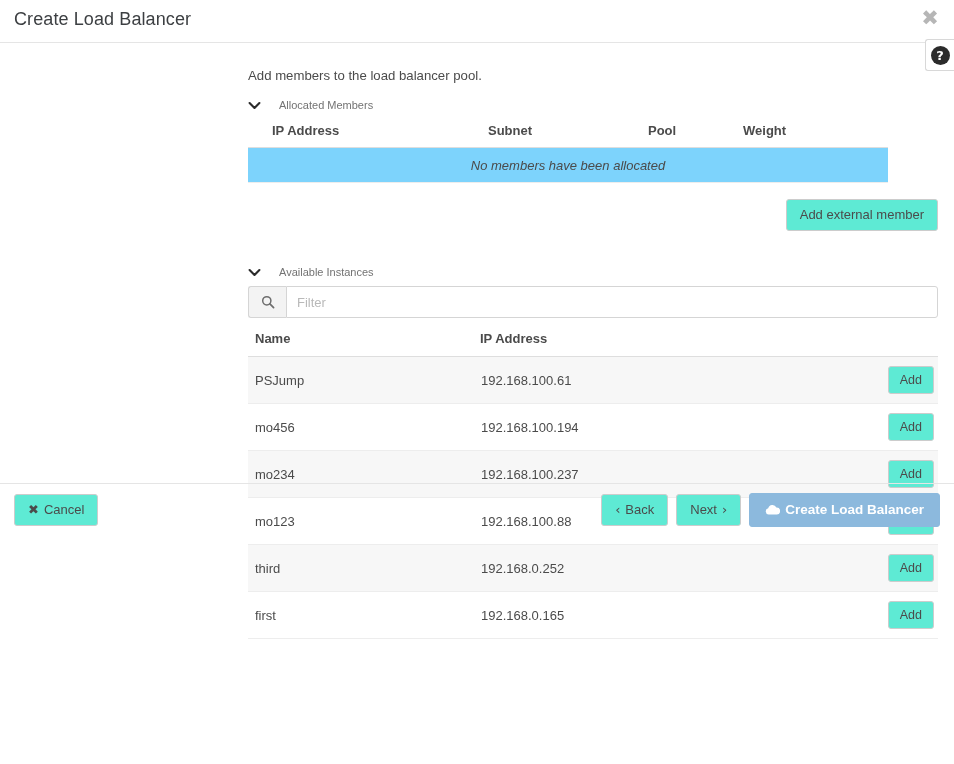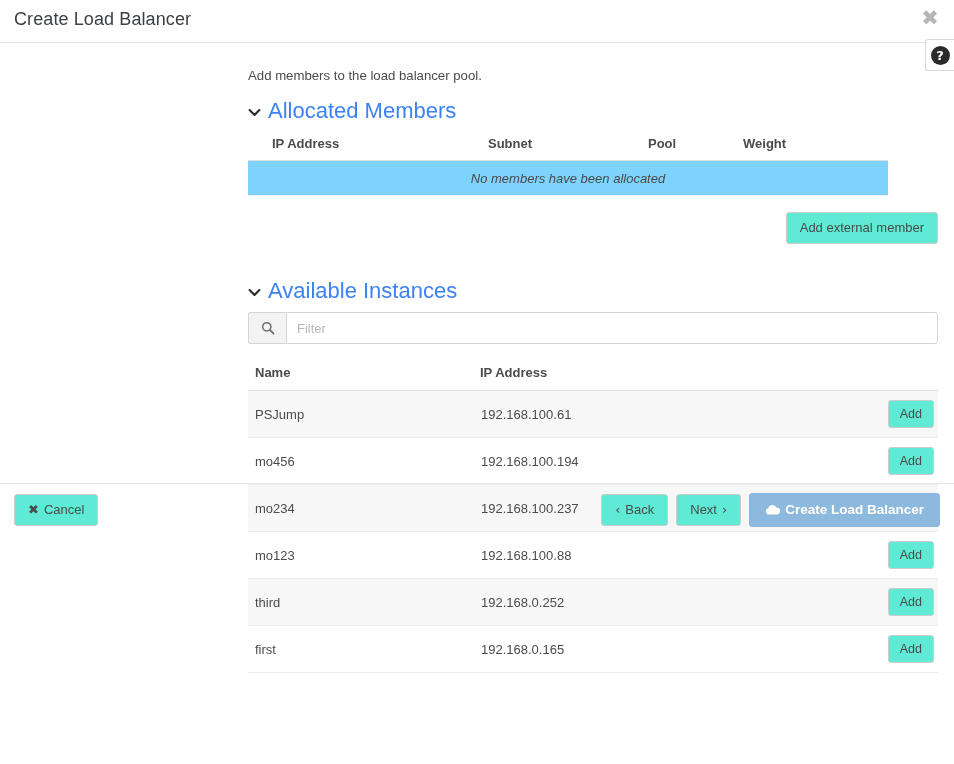--- a/index.html
+++ b/index.html
@@ -108,26 +108,26 @@
     left: 248px; top: 0;
     width: 690px;
   }
   .intro {
     font-size: 13.2px;
     color: #4b4b4b;
     padding-top: 25px;
     padding-bottom: 12px;
   }
   .section-head {
-    font-size: 22px;
-    color: #3b82f6;
+    font-size: 11px;
+    color: #737373;
     font-weight: 400;
     display: flex;
     align-items: center;
-    gap: 7px;
+    gap: 18px;
     margin: 3px 0 8px 0;
     cursor: pointer;
   }
   .caret {
     display: inline-block;
     width: 13px; height: 13px;
     position: relative;
     top: 1px;
   }
   .caret svg { display: block; }
@@ -194,21 +194,21 @@
     padding: 8px 15px;
     font-size: 13.5px;
   }
 
   
   .avail-wrap { margin-top: 34px; }
   .filter-bar {
     display: flex;
     width: 690px;
     height: 32px;
-    margin-bottom: 12px;
+    margin-bottom: 4px;
   }
   .filter-btn {
     width: 38px;
     border: 1px solid #d5d5d5;
     border-right: none;
     background: #f3f3f3;
     border-radius: 3px 0 0 3px;
     display: flex;
     align-items: center;
     justify-content: center;

